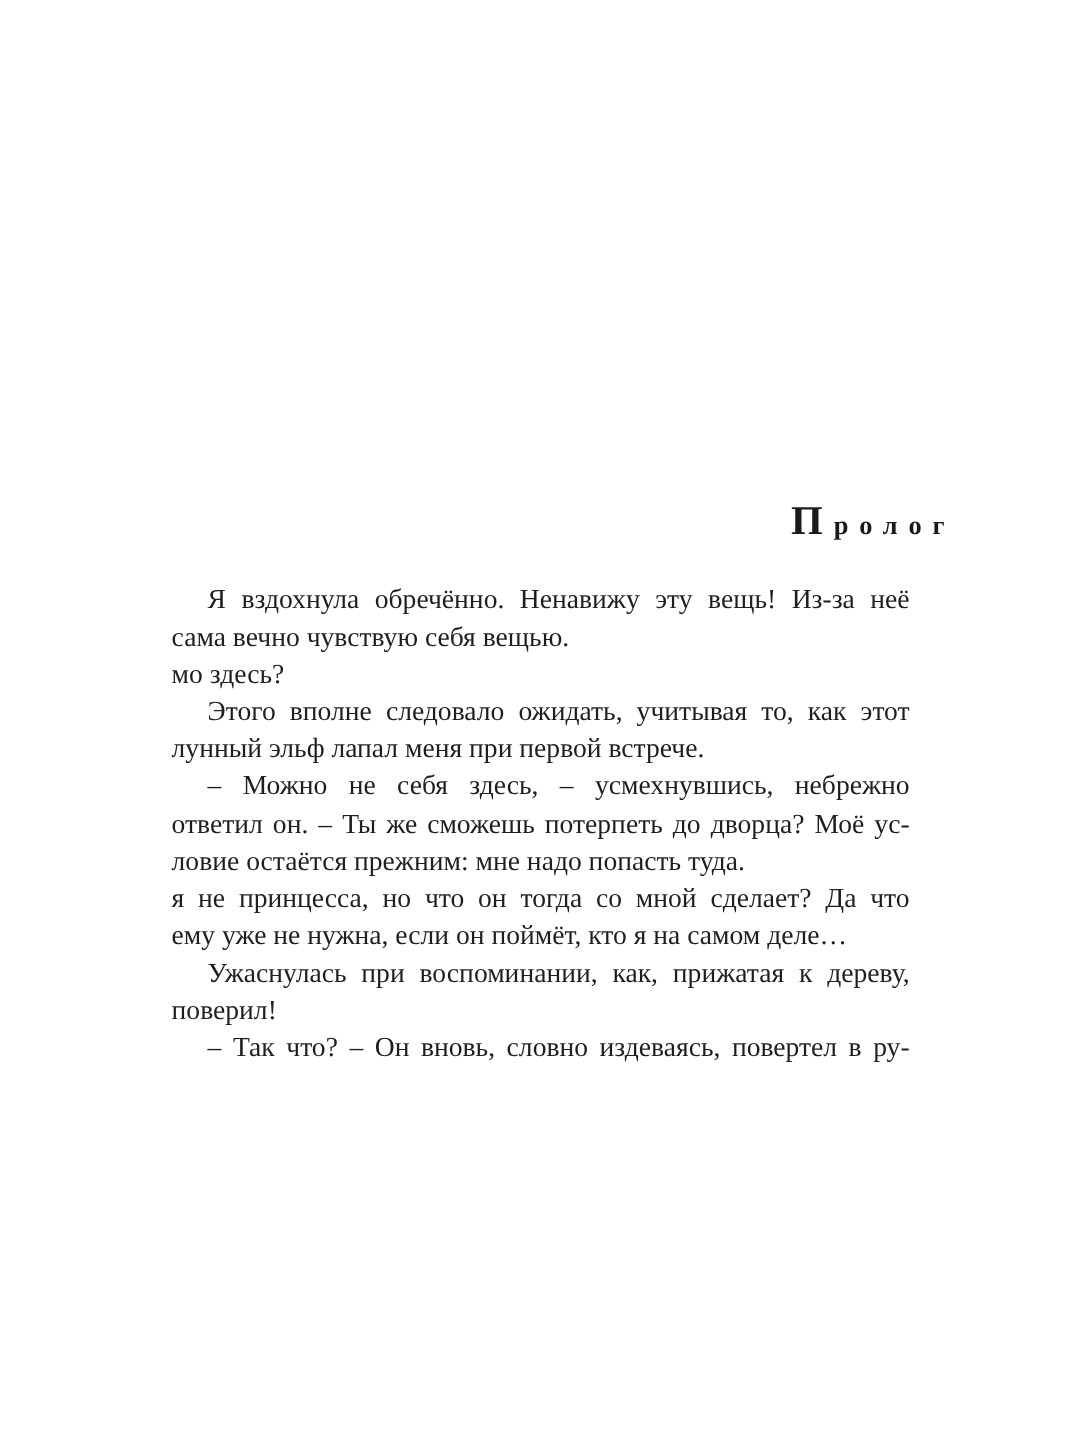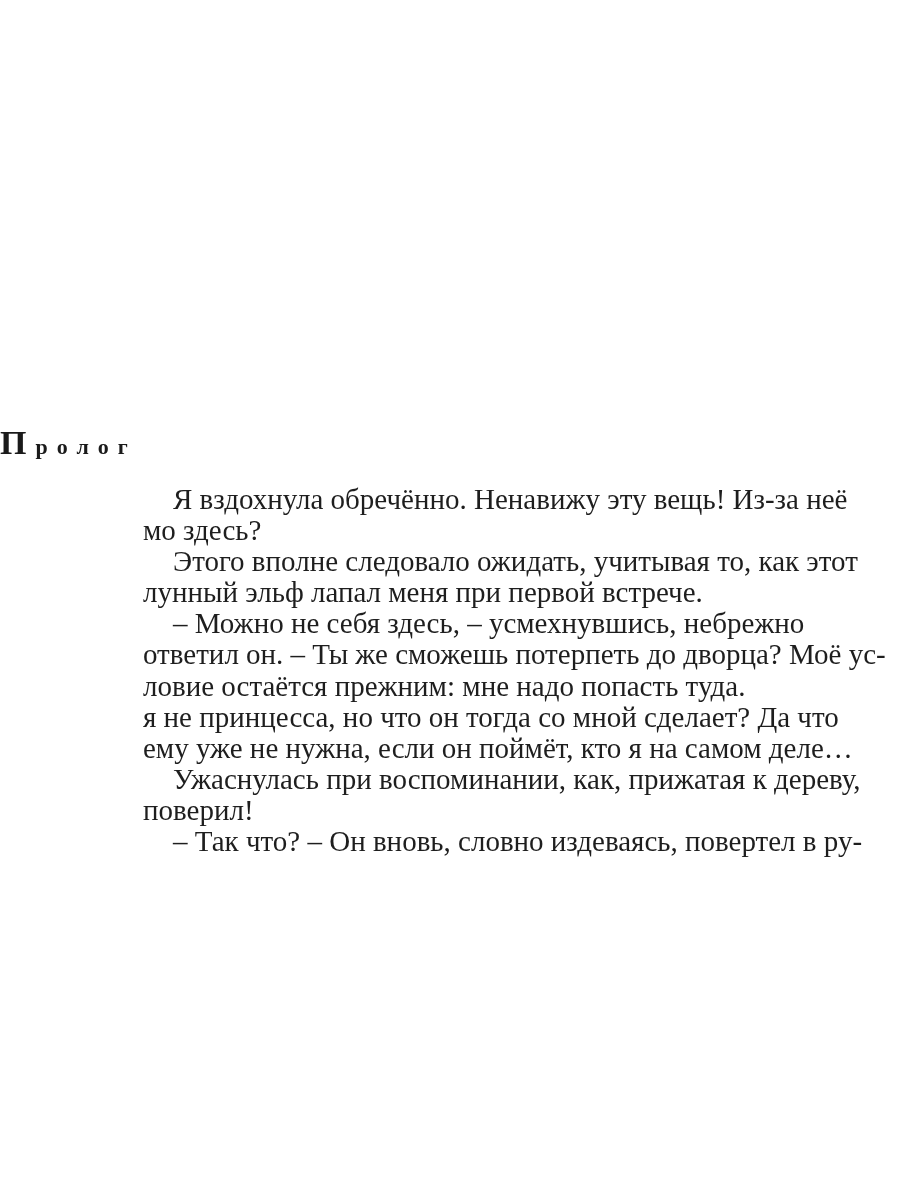--- a/index.html
+++ b/index.html
@@ -5,42 +5,43 @@
   html, body { margin: 0; padding: 0; }
   body {
     width: 900px; height: 1200px; background: #ffffff;
     position: relative; overflow: hidden;
     font-family: "Liberation Serif", "DejaVu Serif", serif;
     color: #1e1e1e;
   }
   .page { position: absolute; left: 0; top: 0; width: 900px; height: 1200px; }
   .title {
     position: absolute; left: 0; top: 419px; width: 796px;
-    text-align: left; font-size: 28px; font-weight: bold;
-    letter-spacing: 9px; line-height: 47px; color: #1a1a1a;
+    text-align: right; font-size: 28px; font-weight: bold;
+    letter-spacing: 9px; line-height: 32px; color: #1a1a1a;
   }
   .title .first { font-size: 34px; }
   .title .rest { font-size: 22px; }
   .body-text {
     position: absolute; left: 143px; top: 484px; width: 615px;
-    font-size: 29px; line-height: 31.1px; text-align: justify;
+    font-size: 23px; line-height: 31.1px; text-align: justify;
     hyphens: manual;
   }
   .line { display: block; height: 31.1px; white-space: nowrap; text-align: justify; text-align-last: justify; }
   .line.last { text-align-last: left; }
   .line.indent { padding-left: 30px; }
 </style>
 </head>
 <body>
 
 <div class="page">
   <div class="title"><span class="first">П</span><span class="rest">ролог</span></div>
 
   <div class="body-text" id="body-text">
       <span class="line indent">Я вздохнула обречённо. Ненавижу эту вещь! Из-за неё</span>
+      <span class="line last">сама вечно чувствую себя вещью.</span>
       <span class="line last">мо здесь?</span>
       <span class="line indent">Этого вполне следовало ожидать, учитывая то, как этот</span>
       <span class="line last">лунный эльф лапал меня при первой встрече.</span>
       <span class="line indent">– Можно не себя здесь, – усмехнувшись, небрежно</span>
       <span class="line">ответил он. – Ты же сможешь потерпеть до дворца? Моё ус-</span>
       <span class="line last">ловие остаётся прежним: мне надо попасть туда.</span>
       <span class="line">я не принцесса, но что он тогда со мной сделает? Да что</span>
       <span class="line last">ему уже не нужна, если он поймёт, кто я на самом деле…</span>
       <span class="line indent">Ужаснулась при воспоминании, как, прижатая к дереву,</span>
       <span class="line last">поверил!</span>

